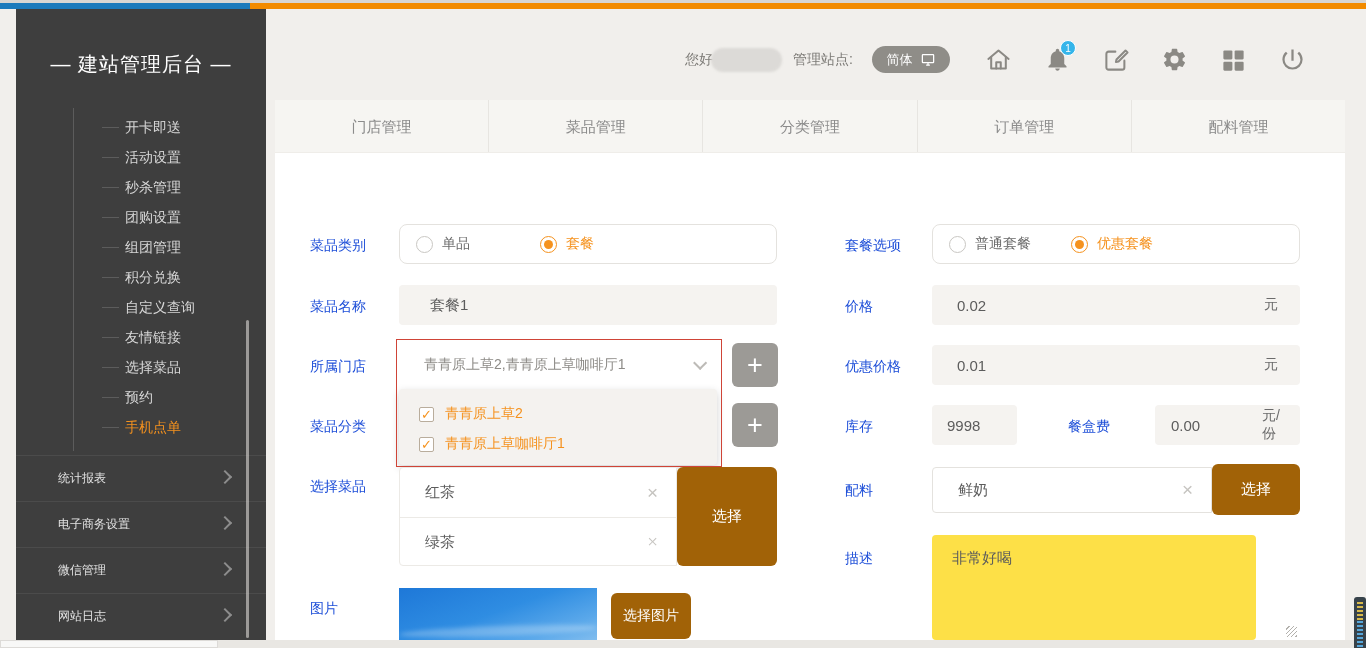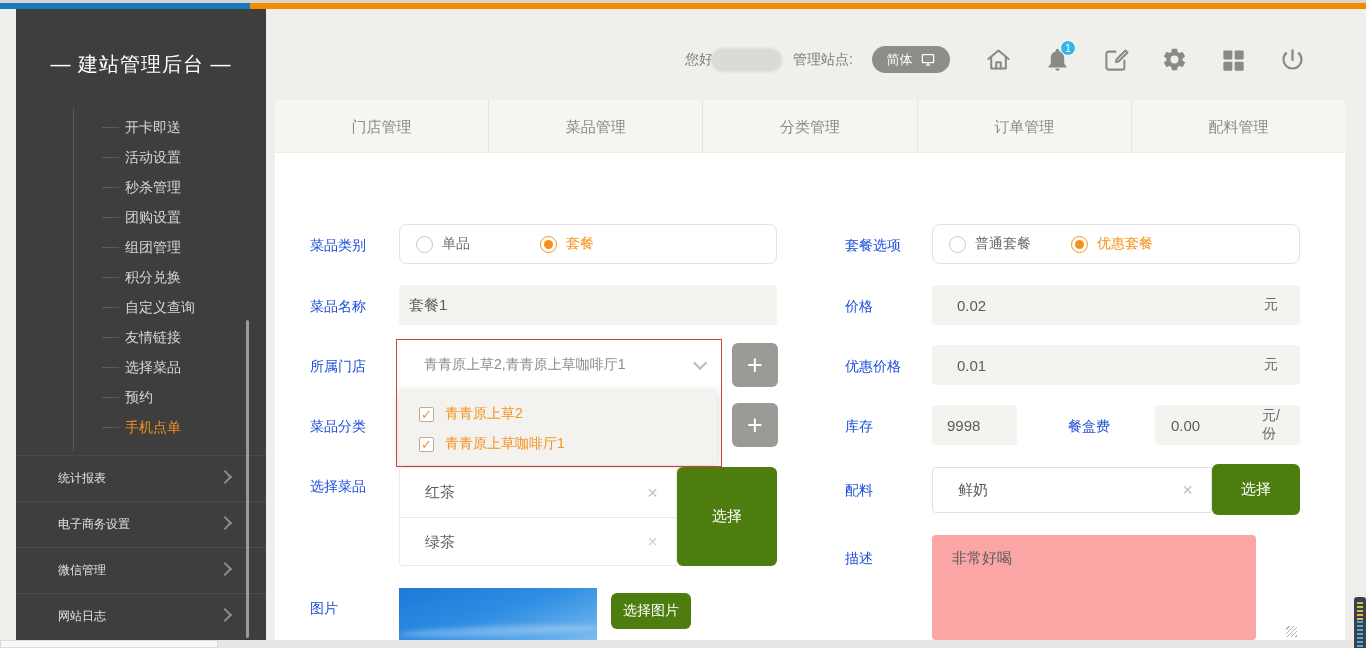--- a/index.html
+++ b/index.html
@@ -41,21 +41,21 @@
   
   .flabel { font-size:14px; color:#1d4ed8; }
   .gbox { background:#f5f3f0; border-radius:4px; font-size:15px; color:#5c5c5c; }
   .wbox { background:#fff; border:1px solid #e4e2de; border-radius:8px; }
   .radio { width:17px; height:17px; border:1px solid #c9c7c3; border-radius:50%; background:#fff; display:inline-block; position:relative; flex:none; }
   .radio.sel { border-color:#f5921e; }
   .radio.sel::after { content:""; position:absolute; left:3px; top:3px; width:9px; height:9px; border-radius:50%; background:#f5921e; }
   .ropt { display:flex; align-items:center; gap:9px; font-size:14px; color:#6b6b6b; cursor:pointer; }
   .ropt.sel-label { color:#f5921e; }
   .plusbtn { width:46px; height:44px; background:#9c9a96; border:none; border-radius:6px; color:#fff; font-size:27px; font-weight:300; line-height:40px; text-align:center; cursor:pointer; }
-  .graybtn { background:#4d7c0f; border:none; color:#fff; font-size:15px; cursor:pointer; }
+  .graybtn { background:#a16207; border:none; color:#fff; font-size:15px; cursor:pointer; }
   .xmark { color:#c6c4c0; font-size:19px; cursor:pointer; }
   .unit { color:#6b6b6b; font-size:14px; }
   input.bare { border:none; background:transparent; outline:none; font-family:inherit; font-size:15px; color:#5c5c5c; width:100%; }
 
   
   #store-select { left:399px; top:345px; width:318px; height:40px; background:#fff; display:flex; align-items:center; padding:0 14px 0 25px; font-size:14px; color:#8d8b87; cursor:pointer; }
   #store-chev { margin-left:auto; width:10px; height:10px; border-right:2px solid #bdbbb7; border-bottom:2px solid #bdbbb7; transform:rotate(45deg) translateY(-3px); }
   #red-outline { left:396px; top:339px; width:326px; height:128px; border:1px solid #cf4437; pointer-events:none; }
   #dropdown { left:399px; top:389px; width:318px; height:76px; background:#f4f2ef; border-radius:4px; box-shadow:0 3px 8px rgba(0,0,0,.18); padding:10px 0 0 20px; }
   .dd-item { display:flex; align-items:center; gap:11px; height:30px; color:#f5921e; font-size:14px; cursor:pointer; }
@@ -65,21 +65,21 @@
   #dish-rows { left:399px; top:467px; width:278px; height:99px; background:#fff; border:1px solid #eceae6; border-radius:4px 0 0 4px; }
   .dish-row { height:49px; display:flex; align-items:center; padding:0 18px 0 25px; font-size:15px; color:#5c5c5c; }
   .dish-row + .dish-row { border-top:1px solid #eceae6;font-family:Liberation Serif, serif; }
   .dish-row .xmark { margin-left:auto; }
 
   
   #dish-image { left:399px; top:588px; width:198px; height:60px; background:linear-gradient(160deg,#1e78d8 0%,#2f8de2 45%,#5aa8ea 75%,#8ec4f0 100%); cursor:pointer; }
   #dish-image::after { content:""; position:absolute; left:0; top:38px; width:198px; height:10px; background:rgba(255,255,255,.25); transform:skewY(-2deg); border-radius:50%; filter:blur(2px); }
 
   
-  #desc-area { left:932px; top:535px; width:324px; height:105px; background:#fca5a5; border:none; border-radius:4px; padding:14px 20px; font-family:inherit; font-size:15px; color:#5c5c5c; resize:none; outline:none; }
+  #desc-area { left:932px; top:535px; width:324px; height:105px; background:#fde047; border:none; border-radius:4px; padding:14px 20px; font-family:inherit; font-size:15px; color:#5c5c5c; resize:none; outline:none; }
   #desc-grip { left:1286px; top:626px; width:11px; height:11px; background:
      repeating-linear-gradient(135deg, transparent 0 2px, #b3b1ad 2px 3px); cursor:nwse-resize; }
 
   
   #hscroll-track { left:0; top:640px; width:1366px; height:8px; background:#e9e7e3; }
   #hscroll-thumb { left:0; top:640px; width:218px; height:8px; background:#f8f8f7; border:1px solid #dddbd8; cursor:pointer; }
   #minimap { left:1354px; top:597px; width:12px; height:51px; background:#37424a; border-radius:3px 3px 0 0; cursor:pointer; }
   #minimap .stripes-y { position:absolute; left:3px; top:5px; width:6px; height:18px;
      background:repeating-linear-gradient(to bottom,#d8b94a 0 2px, transparent 2px 4px); }
   #minimap .stripes-b { position:absolute; left:3px; top:24px; width:6px; height:27px;
@@ -181,21 +181,21 @@
       <span class="radio"></span>
       <span>单品</span>
     </span>
   <span class="ropt sel-label">
       <span class="radio sel"></span>
       <span>套餐</span>
     </span>
 </div>
 
 <span class="abs flabel" style="left:310px; top:298px;">菜品名称</span>
-<div class="abs gbox" style="left:399px; top:285px; width:378px; height:40px; display:flex; align-items:center; padding:0 10px;">
+<div class="abs gbox" style="left:399px; top:285px; width:378px; height:40px; display:flex; align-items:center; padding:0 31px;">
   <input class="bare" value="套餐1" style="">
 </div>
 
 <span class="abs flabel" style="left:310px; top:358px;">所属门店</span>
 <div class="abs" id="store-select">
   <span>青青原上草2,青青原上草咖啡厅1</span>
   <span id="store-chev"></span>
 </div>
 <button class="abs plusbtn" style="left:732px; top:343px;"><span>+</span></button>
 
@@ -222,21 +222,21 @@
   </div>
   <div class="dish-row">
     <span>绿茶</span>
     <span class="xmark">×</span>
   </div>
 </div>
 <button class="abs graybtn" style="left:677px; top:467px; width:100px; height:99px; border-radius:6px;">选择</button>
 
 <span class="abs flabel" style="left:310px; top:600px;">图片</span>
 <div class="abs" id="dish-image"></div>
-<button class="abs graybtn" style="left:611px; top:593px; width:80px; height:36px; border-radius:6px; font-size:14px;">选择图片</button>
+<button class="abs graybtn" style="left:611px; top:593px; width:80px; height:46px; border-radius:6px; font-size:14px;">选择图片</button>
 
 <span class="abs flabel" style="left:845px; top:237px;">套餐选项</span>
 <div class="abs wbox" style="left:932px; top:224px; width:368px; height:40px; display:flex; align-items:center; gap:40px; padding-left:16px;">
   <span class="ropt">
       <span class="radio"></span>
       <span>普通套餐</span>
     </span>
   <span class="ropt sel-label">
       <span class="radio sel"></span>
       <span>优惠套餐</span>

